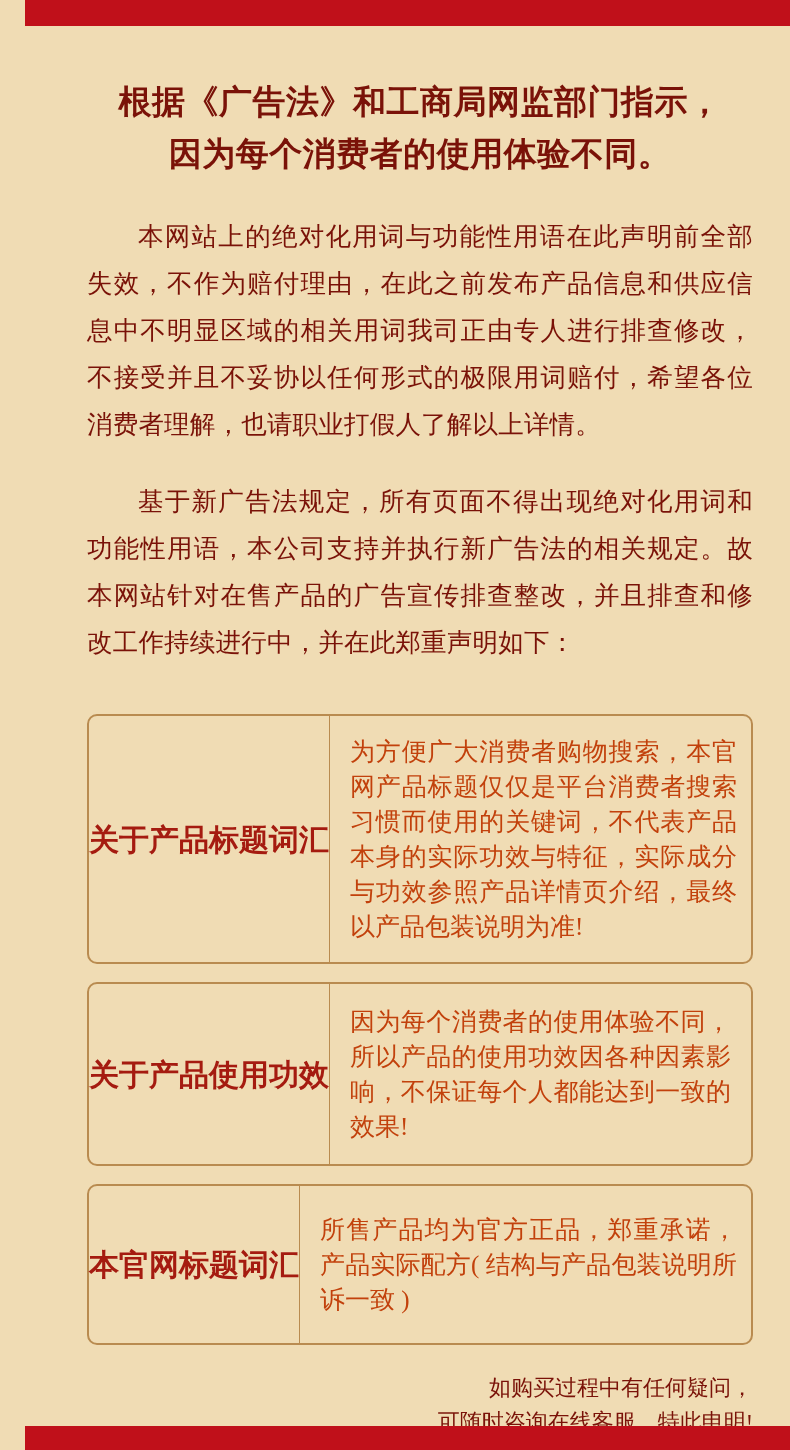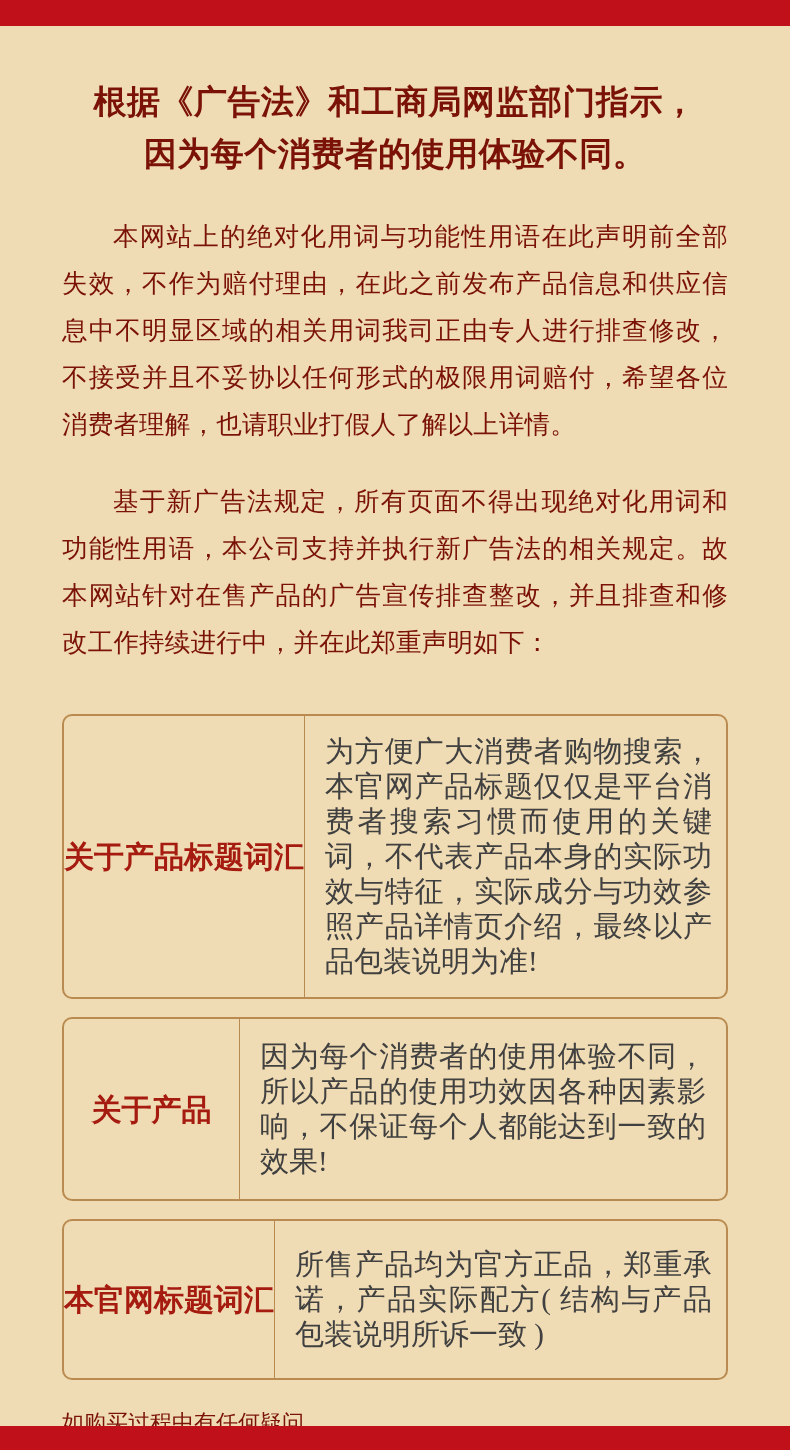--- a/index.html
+++ b/index.html
@@ -12,20 +12,21 @@
     background: #f0dcb4;
     font-family: "Liberation Serif", "DejaVu Serif", serif;
     overflow: hidden;
   }
   .page {
     position: relative;
     width: 696px;
     height: 1450px;
     background: #f0dcb4;
     box-sizing: border-box;
+    margin-left: 25px;
   }
   .bar-top {
     position: absolute;
     top: 0;
     left: 0;
     width: 790px;
     height: 26px;
     background: #c0101a;
   }
   .bar-bottom {
@@ -95,33 +96,33 @@
     border-right: 1.5px solid #b98b50;
     padding: 10px 0;
     box-sizing: border-box;
   }
   .card-title span {
     display: block;
     white-space: nowrap;
   }
   .card-body {
     flex: 1 1 auto;
-    color: #404040;
-    font-size: 29px;
+    color: #c2410c;
+    font-size: 25px;
     line-height: 35px;
     padding: 20px 16px 20px 20px;
     text-align: justify;
     box-sizing: border-box;
   }
   .card.c1 .card-body { padding: 18px 14px 18px 20px; }
   .card.c2 .card-body { padding: 20px 20px 20px 20px; }
   .card.c3 .card-body { padding: 26px 14px 26px 20px; }
   .footer {
     margin-top: 26px;
-    text-align: left;
+    text-align: right;
     color: #7a1208;
     font-size: 22px;
     line-height: 34px;
   }
   .footer span { display: block; }
 </style>
 </head>
 <body>
 
 <div class="page">
@@ -145,20 +146,21 @@
         <div class="card-title">
           <span>关于产品</span>
           <span>标题词汇</span>
         </div>
         <div class="card-body">为方便广大消费者购物搜索，本官网产品标题仅仅是平台消费者搜索习惯而使用的关键词，不代表产品本身的实际功效与特征，实际成分与功效参照产品详情页介绍，最终以产品包装说明为准!</div>
       </div>
 
       <div class="card c2">
         <div class="card-title">
           <span>关于产品</span>
+          <span>使用功效</span>
         </div>
         <div class="card-body">因为每个消费者的使用体验不同，所以产品的使用功效因各种因素影响，不保证每个人都能达到一致的效果!</div>
       </div>
 
       <div class="card c3">
         <div class="card-title">
           <span>本官网</span>
           <span>标题词汇</span>
         </div>
         <div class="card-body">所售产品均为官方正品，郑重承诺，产品实际配方( 结构与产品包装说明所诉一致 )</div>

